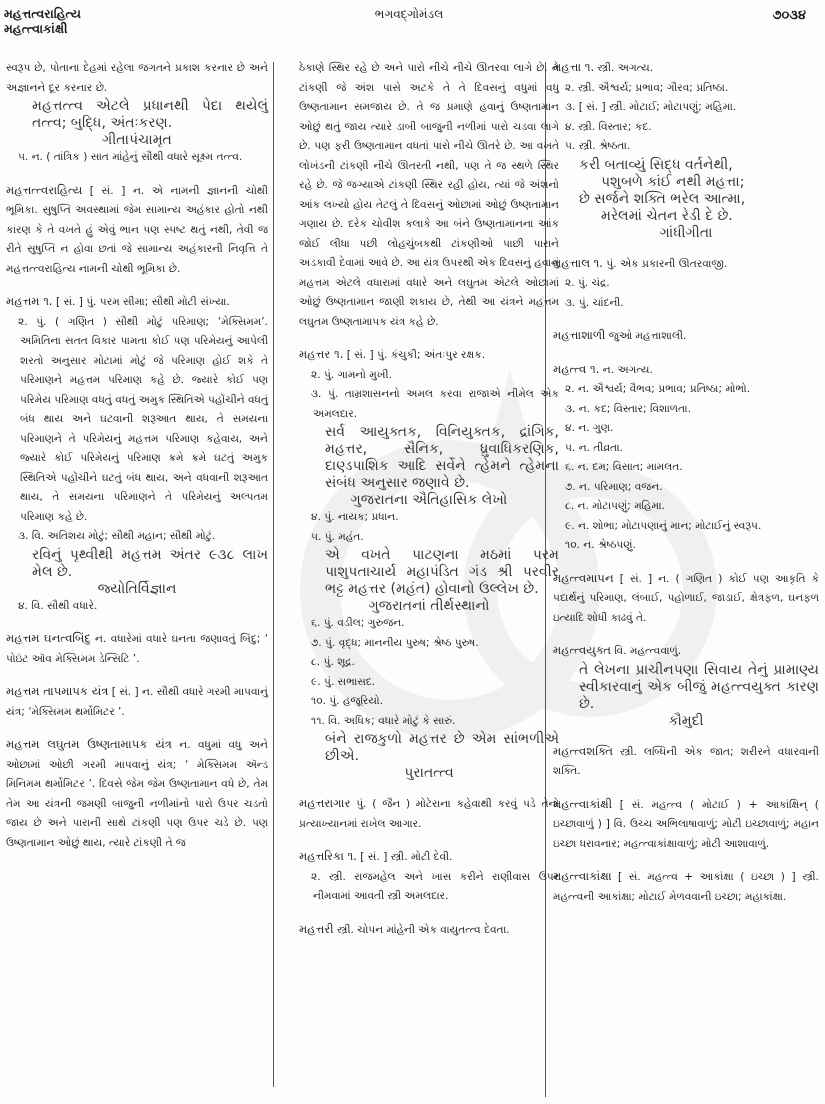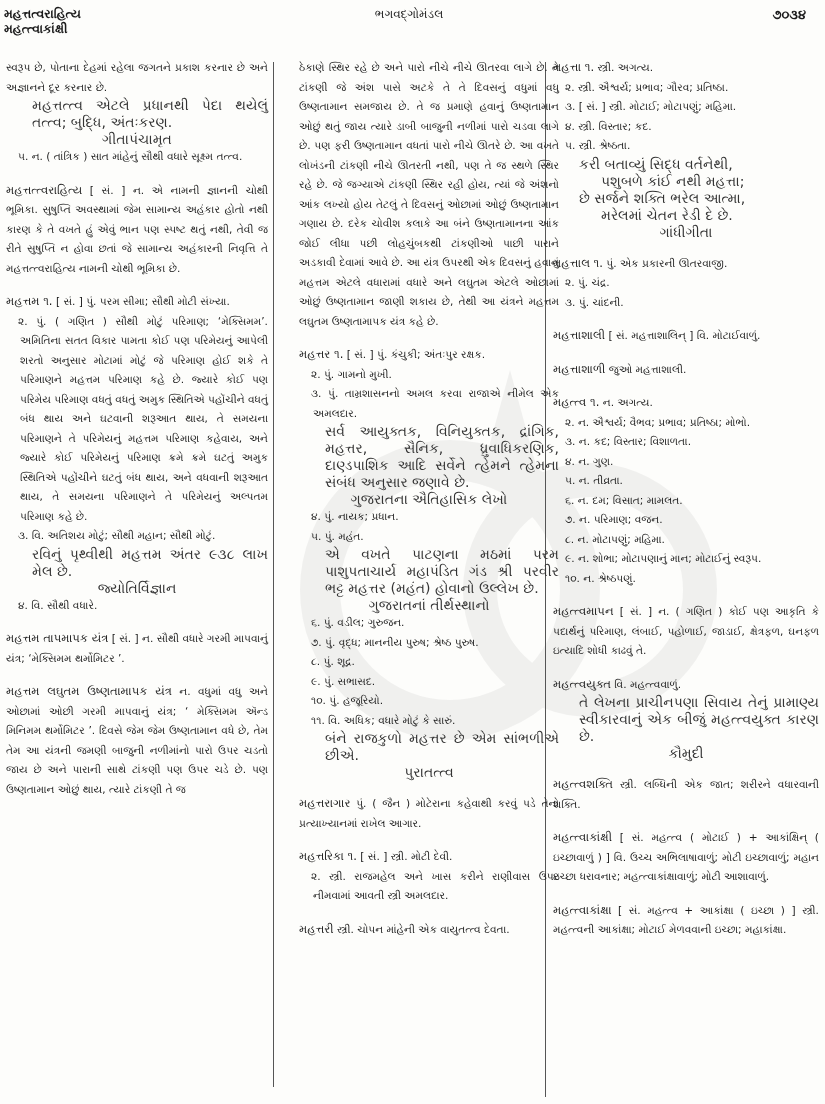--- a/index.html
+++ b/index.html
@@ -49,34 +49,34 @@
   <path d="M210 10 L240 120 L180 120 Z" fill="#777"></path>
 </svg>
 
 <div class="rule r1"></div>
 <div class="rule r2"></div>
 
 <div class="col c1">
     <div class="entry"><span>સ્વરૂપ છે, પોતાના દેહમાં રહેલા જગતને પ્રકાશ કરનાર છે અને અજ્ઞાનને દૂર કરનાર છે.</span><span class="quote">મહત્તત્ત્વ એટલે પ્રધાનથી પેદા થયેલું તત્ત્વ; બુદ્ધિ, અંતઃકરણ.</span><span class="src">ગીતાપંચામૃત</span><span class="sense">૫. ન. ( તાંત્રિક ) સાત માંહેનું સૌથી વધારે સૂક્ષ્મ તત્ત્વ.</span></div>
     <div class="entry"><span class="hw">મહત્તત્ત્વરાહિત્ય</span> <span>[ સં. ] ન. એ નામની જ્ઞાનની ચોથી ભૂમિકા. સુષુપ્તિ અવસ્થામાં જેમ સામાન્ય અહંકાર હોતો નથી કારણ કે તે વખતે હું એવું ભાન પણ સ્પષ્ટ થતું નથી, તેવી જ રીતે સુષુપ્તિ ન હોવા છતાં જે સામાન્ય અહંકારની નિવૃત્તિ તે મહત્તત્ત્વરાહિત્ય નામની ચોથી ભૂમિકા છે.</span></div>
     <div class="entry"><span class="hw">મહત્તમ ૧.</span> <span>[ સં. ] પું. પરમ સીમા; સૌથી મોટી સંખ્યા.</span><span class="sense">૨. પું. ( ગણિત ) સૌથી મોટું પરિમાણ; ‘મેક્સિમમ’. અમિતિના સતત વિકાર પામતા કોઈ પણ પરિમેયનું આપેલી શરતો અનુસાર મોટામાં મોટું જે પરિમાણ હોઈ શકે તે પરિમાણને મહત્તમ પરિમાણ કહે છે. જ્યારે કોઈ પણ પરિમેય પરિમાણ વધતું વધતું અમુક સ્થિતિએ પહોંચીને વધતું બંધ થાય અને ઘટવાની શરૂઆત થાય, તે સમયના પરિમાણને તે પરિમેયનું મહત્તમ પરિમાણ કહેવાય, અને જ્યારે કોઈ પરિમેયનું પરિમાણ ક્રમે ક્રમે ઘટતું અમુક સ્થિતિએ પહોંચીને ઘટતું બંધ થાય, અને વધવાની શરૂઆત થાય, તે સમયના પરિમાણને તે પરિમેયનું અલ્પતમ પરિમાણ કહે છે.</span><span class="sense">૩. વિ. અતિશય મોટું; સૌથી મહાન; સૌથી મોટું.</span><span class="quote">રવિનું પૃથ્વીથી મહત્તમ અંતર ૯૩૮ લાખ મેલ છે.</span><span class="src">જ્યોતિર્વિજ્ઞાન</span><span class="sense">૪. વિ. સૌથી વધારે.</span></div>
+    <div class="entry"><span class="hw">મહત્તમ ઘનત્વબિંદુ</span> <span>ન. વધારેમાં વધારે ઘનતા જણાવતું બિંદુ; ‘ પોઇંટ ઑવ મેક્સિમમ ડેન્સિટિ ’.</span></div>
     <div class="entry"><span class="hw">મહત્તમ તાપમાપક યંત્ર</span> <span>[ સં. ] ન. સૌથી વધારે ગરમી માપવાનું યંત્ર; ‘મેક્સિમમ થર્મોમિટર ’.</span></div>
     <div class="entry"><span class="hw">મહત્તમ લઘુતમ ઉષ્ણતામાપક યંત્ર</span> <span>ન. વધુમાં વધુ અને ઓછામાં ઓછી ગરમી માપવાનું યંત્ર; ‘ મેક્સિમમ ઍન્ડ મિનિમમ થર્મોમિટર ’. દિવસે જેમ જેમ ઉષ્ણતામાન વધે છે, તેમ તેમ આ યંત્રની જમણી બાજુની નળીમાંનો પારો ઉપર ચડતો જાય છે અને પારાની સાથે ટાંકણી પણ ઉપર ચડે છે. પણ ઉષ્ણતામાન ઓછું થાય, ત્યારે ટાંકણી તે જ</span></div>
   </div>
 <div class="col c2">
     <div class="entry"><span>ઠેકાણે સ્થિર રહે છે અને પારો નીચે નીચે ઊતરવા લાગે છે. તે ટાંકણી જે અંશ પાસે અટકે તે તે દિવસનું વધુમાં વધુ ઉષ્ણતામાન સમજાય છે. તે જ પ્રમાણે હવાનું ઉષ્ણતામાન ઓછું થતું જાય ત્યારે ડાબી બાજુની નળીમાં પારો ચડવા લાગે છે. પણ ફરી ઉષ્ણતામાન વધતાં પારો નીચે ઊતરે છે. આ વખતે લોખંડની ટાંકણી નીચે ઊતરતી નથી, પણ તે જ સ્થળે સ્થિર રહે છે. જે જગ્યાએ ટાંકણી સ્થિર રહી હોય, ત્યાં જે અંશનો આંક લખ્યો હોય તેટલું તે દિવસનું ઓછામાં ઓછું ઉષ્ણતામાન ગણાય છે. દરેક ચોવીશ કલાકે આ બંને ઉષ્ણતામાનના આંક જોઈ લીધા પછી લોહચુંબકથી ટાંકણીઓ પાછી પારાને અડકાવી દેવામાં આવે છે. આ યંત્ર ઉપરથી એક દિવસનું હવાનું મહત્તમ એટલે વધારામાં વધારે અને લઘુતમ એટલે ઓછામાં ઓછું ઉષ્ણતામાન જાણી શકાય છે, તેથી આ યંત્રને મહત્તમ લઘુતમ ઉષ્ણતામાપક યંત્ર કહે છે.</span></div>
     <div class="entry"><span class="hw">મહત્તર ૧.</span> <span>[ સં. ] પું. કંચુકી; અંતઃપુર રક્ષક.</span><span class="sense">૨. પું. ગામનો મુખી.</span><span class="sense">૩. પું. તામ્રશાસનનો અમલ કરવા રાજાએ નીમેલ એક અમલદાર.</span><span class="quote">સર્વ આયુક્તક, વિનિયુક્તક, દ્રાંગિક, મહત્તર, સૈનિક, ધ્રુવાધિકરણિક, દાણ્ડપાશિક આદિ સર્વેને ત્હેમને ત્હેમના સંબંધ અનુસાર જણાવે છે.</span><span class="src">ગુજરાતના ઐતિહાસિક લેખો</span><span class="sense">૪. પું. નાયક; પ્રધાન.</span><span class="sense">૫. પું. મહંત.</span><span class="quote">એ વખતે પાટણના મઠમાં પરમ પાશુપતાચાર્ય મહાપંડિત ગંડ શ્રી પરવીર ભટ્ટ મહત્તર (મહંત) હોવાનો ઉલ્લેખ છે.</span><span class="src">ગુજરાતનાં તીર્થસ્થાનો</span><span class="sense">૬. પું. વડીલ; ગુરુજન.</span><span class="sense">૭. પું. વૃદ્ધ; માનનીય પુરુષ; શ્રેષ્ઠ પુરુષ.</span><span class="sense">૮. પું. શૂદ્ર.</span><span class="sense">૯. પું. સભાસદ.</span><span class="sense">૧૦. પું. હજૂરિયો.</span><span class="sense">૧૧. વિ. અધિક; વધારે મોટું કે સારું.</span><span class="quote">બંને રાજકુળો મહત્તર છે એમ સાંભળીએ છીએ.</span><span class="src">પુરાતત્ત્વ</span></div>
     <div class="entry"><span class="hw">મહત્તરાગાર</span> <span>પું. ( જૈન ) મોટેરાના કહેવાથી કરવું પડે તેનો પ્રત્યાખ્યાનમાં રાખેલ આગાર.</span></div>
     <div class="entry"><span class="hw">મહત્તરિકા ૧.</span> <span>[ સં. ] સ્ત્રી. મોટી દેવી.</span><span class="sense">૨. સ્ત્રી. રાજમહેલ અને ખાસ કરીને રાણીવાસ ઉપર નીમવામાં આવતી સ્ત્રી અમલદાર.</span></div>
     <div class="entry"><span class="hw">મહત્તરી</span> <span>સ્ત્રી. ચોપન માંહેની એક વાયુતત્ત્વ દેવતા.</span></div>
   </div>
 <div class="col c3">
     <div class="entry"><span class="hw">મહત્તા ૧.</span> <span>સ્ત્રી. અગત્ય.</span><span class="sense">૨. સ્ત્રી. ઐશ્વર્ય; પ્રભાવ; ગૌરવ; પ્રતિષ્ઠા.</span><span class="sense">૩. [ સં. ] સ્ત્રી. મોટાઈ; મોટાપણું; મહિમા.</span><span class="sense">૪. સ્ત્રી. વિસ્તાર; કદ.</span><span class="sense">૫. સ્ત્રી. શ્રેષ્ઠતા.</span><span class="quote">કરી બતાવ્યું સિદ્ધ વર્તનેથી,</span><span class="quote" style="padding-left: 48px;">પશુબળે કાંઈ નથી મહત્તા;</span><span class="quote">છે સર્જને શક્તિ ભરેલ આત્મા,</span><span class="quote" style="padding-left: 48px;">મરેલમાં ચેતન રેડી દે છે.</span><span class="src">ગાંધીગીતા</span></div>
     <div class="entry"><span class="hw">મહત્તાલ ૧.</span> <span>પું. એક પ્રકારની ઊતરવાજી.</span><span class="sense">૨. પું. ચંદ્ર.</span><span class="sense">૩. પું. ચાંદની.</span></div>
-    <div class="entry"><span class="hw">મહત્તાશાલી</span> <span>[ સં. મહત્તાશાલિન્ ] વિ. મોટાઈવાળું.</span></div>
     <div class="entry"><span class="hw">મહત્તાશાળી</span> <span>જુઓ મહત્તાશાલી.</span></div>
     <div class="entry"><span class="hw">મહત્ત્વ ૧.</span> <span>ન. અગત્ય.</span><span class="sense">૨. ન. ઐશ્વર્ય; વૈભવ; પ્રભાવ; પ્રતિષ્ઠા; મોભો.</span><span class="sense">૩. ન. કદ; વિસ્તાર; વિશાળતા.</span><span class="sense">૪. ન. ગુણ.</span><span class="sense">૫. ન. તીવ્રતા.</span><span class="sense">૬. ન. દમ; વિસાત; મામલત.</span><span class="sense">૭. ન. પરિમાણ; વજન.</span><span class="sense">૮. ન. મોટાપણું; મહિમા.</span><span class="sense">૯. ન. શોભા; મોટાપણાનું માન; મોટાઈનું સ્વરૂપ.</span><span class="sense">૧૦. ન. શ્રેષ્ઠપણું.</span></div>
     <div class="entry"><span class="hw">મહત્ત્વમાપન</span> <span>[ સં. ] ન. ( ગણિત ) કોઈ પણ આકૃતિ કે પદાર્થનું પરિમાણ, લંબાઈ, પહોળાઈ, જાડાઈ, ક્ષેત્રફળ, ઘનફળ ઇત્યાદિ શોધી કાઢવું તે.</span></div>
     <div class="entry"><span class="hw">મહત્ત્વયુક્ત</span> <span>વિ. મહત્ત્વવાળું.</span><span class="quote">તે લેખના પ્રાચીનપણા સિવાય તેનું પ્રામાણ્ય સ્વીકારવાનું એક બીજું મહત્ત્વયુક્ત કારણ છે.</span><span class="src">કૌમુદી</span></div>
     <div class="entry"><span class="hw">મહત્ત્વશક્તિ</span> <span>સ્ત્રી. લબ્ધિની એક જાત; શરીરને વધારવાની શક્તિ.</span></div>
     <div class="entry"><span class="hw">મહત્ત્વાકાંક્ષી</span> <span>[ સં. મહત્ત્વ ( મોટાઈ ) + આકાંક્ષિન્ ( ઇચ્છાવાળું ) ] વિ. ઉચ્ચ અભિલાષાવાળું; મોટી ઇચ્છાવાળું; મહાન ઇચ્છા ધરાવનાર; મહત્ત્વાકાંક્ષાવાળું; મોટી આશાવાળું.</span></div>
     <div class="entry"><span class="hw">મહત્ત્વાકાંક્ષા</span> <span>[ સં. મહત્ત્વ + આકાંક્ષા ( ઇચ્છા ) ] સ્ત્રી. મહત્ત્વની આકાંક્ષા; મોટાઈ મેળવવાની ઇચ્છા; મહાકાંક્ષા.</span></div>
   </div>
 
 </body></html>

